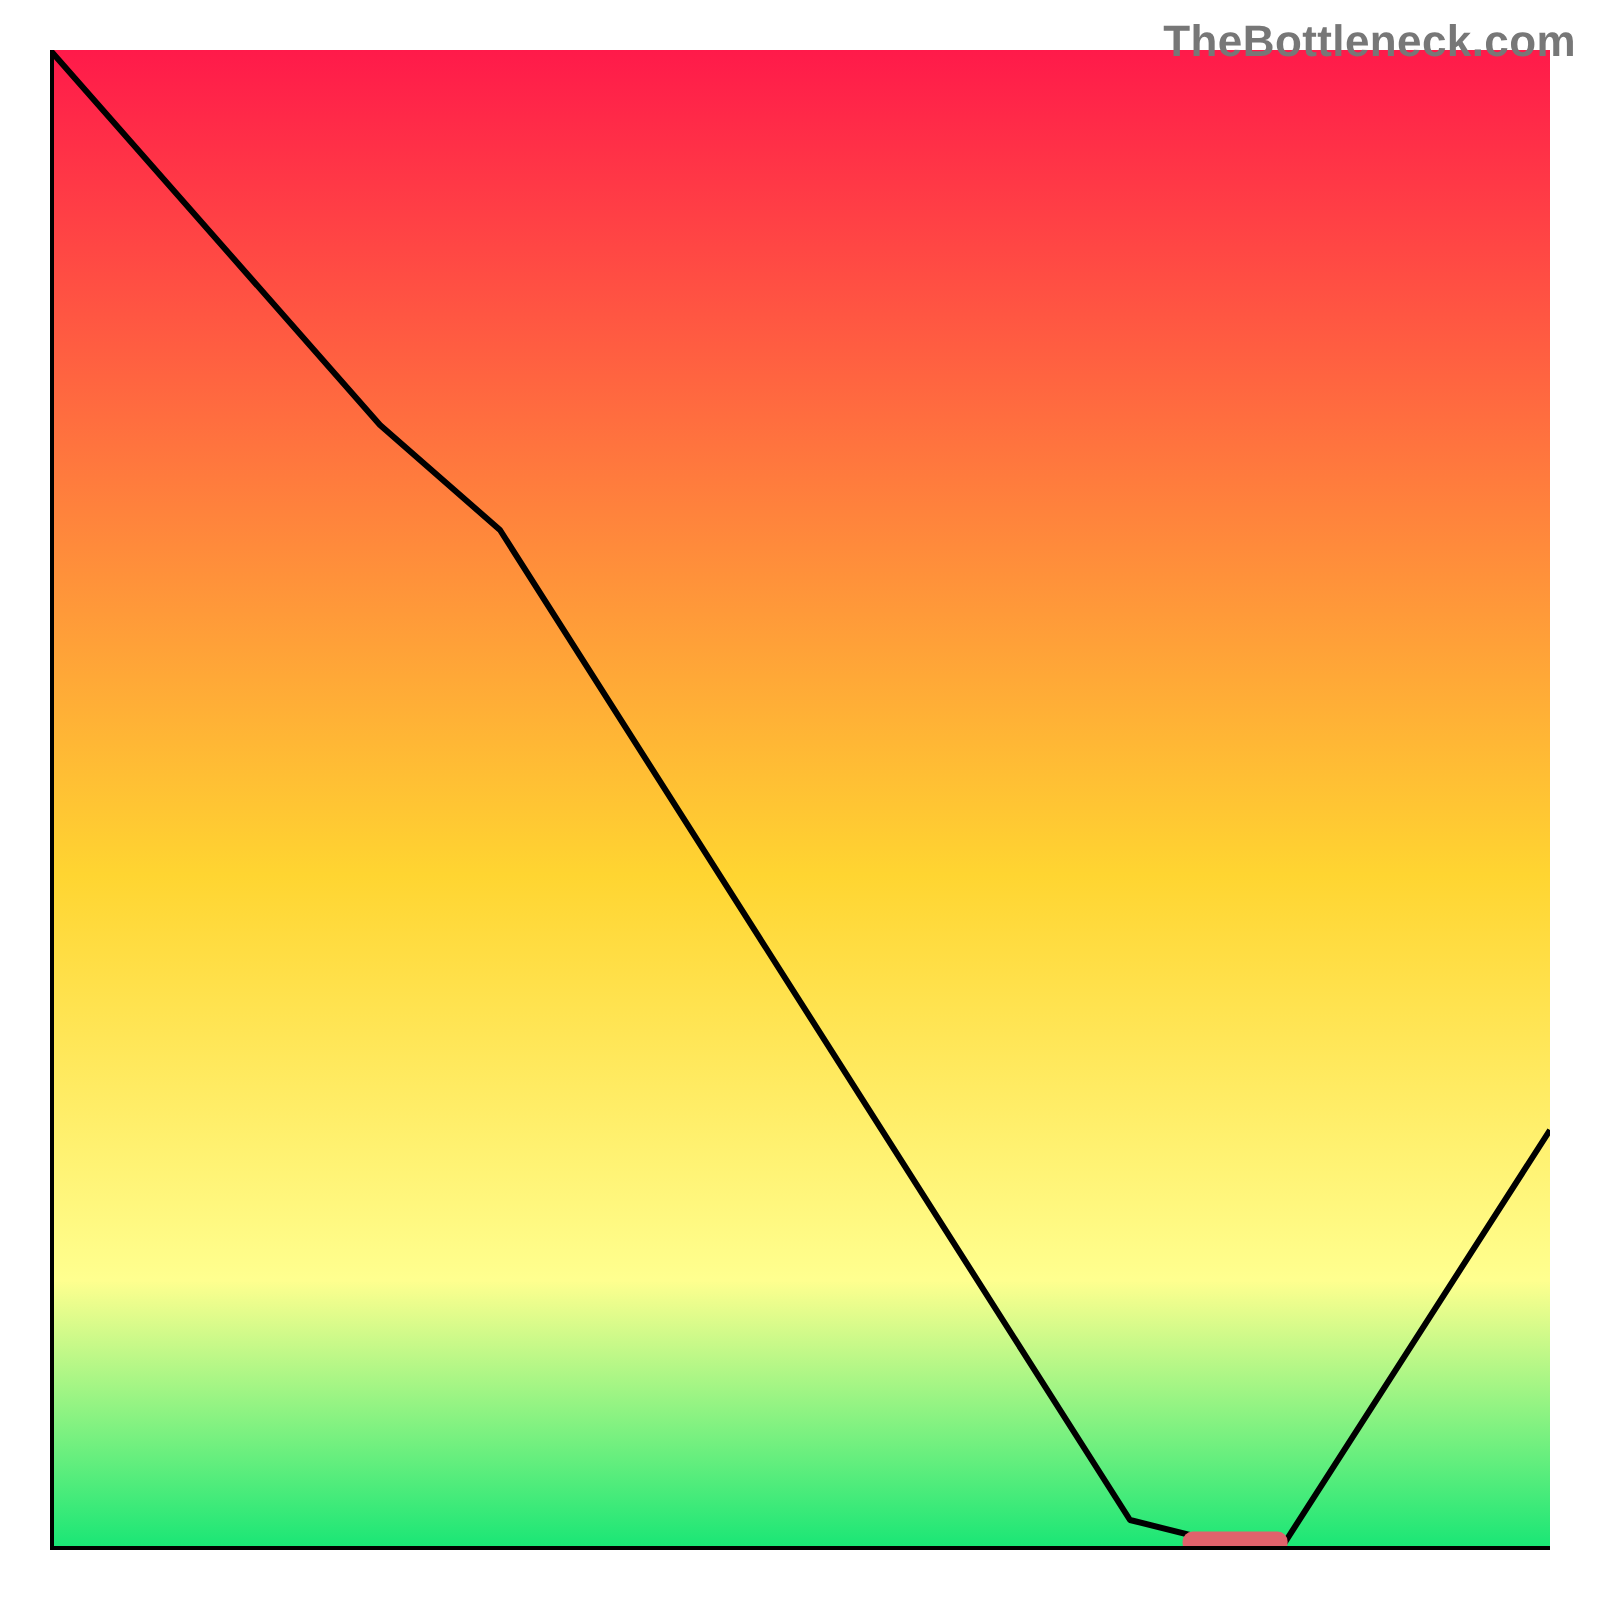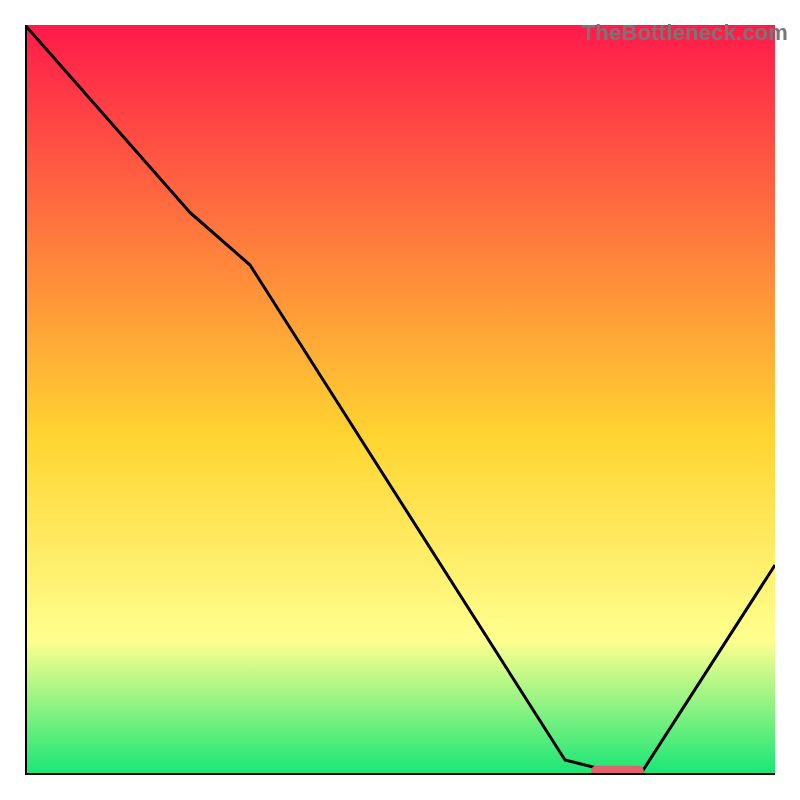--- a/index.html
+++ b/index.html
@@ -10,21 +10,21 @@
     background: #fff;
     font-family: Arial, Helvetica, sans-serif;
   }
   .stage {
     position: relative;
     width: 800px;
     height: 800px;
   }
   .watermark {
     position: absolute;
-    top: 20px;
+    top: 8px;
     right: 12px;
     color: #777;
     font-size: 22px;
     font-weight: 600;
     letter-spacing: 0.2px;
     z-index: 5;
   }
   .plot {
     position: absolute;
     left: 25px;

